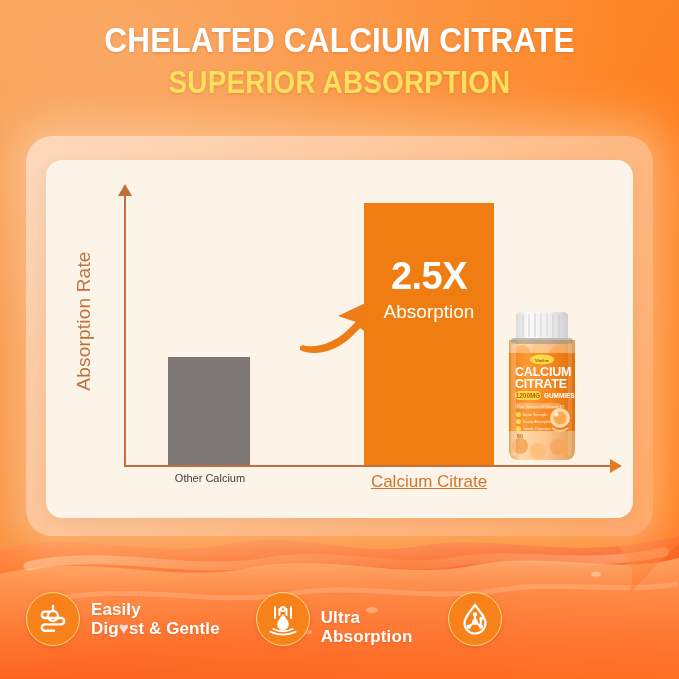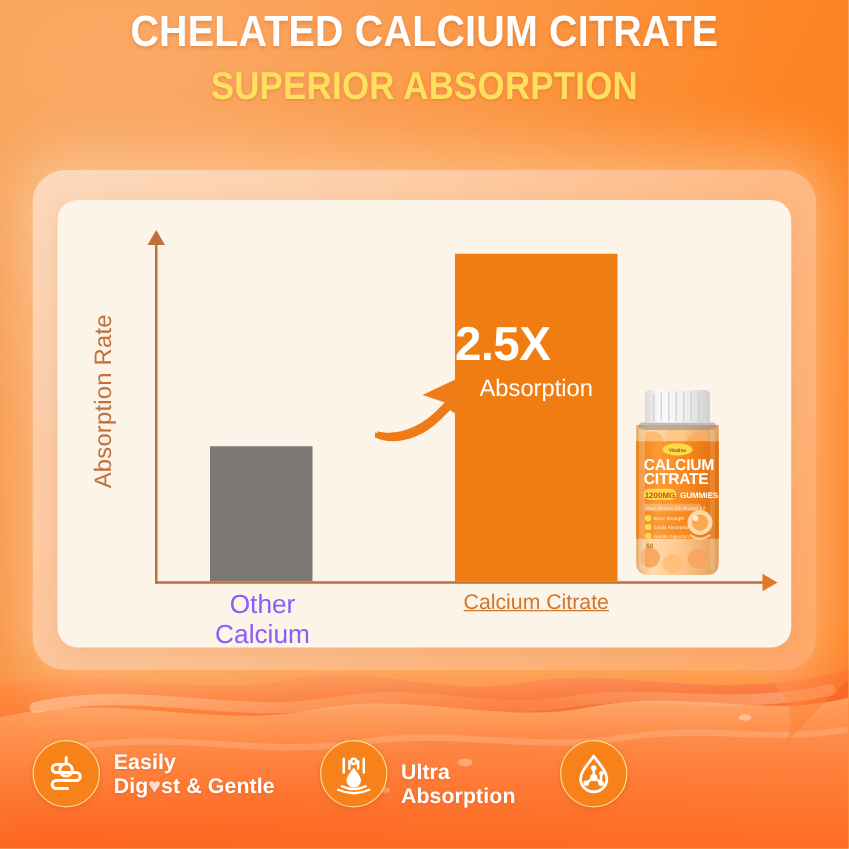--- a/index.html
+++ b/index.html
@@ -11,21 +11,21 @@
   }
 
   
   .bg-glow{
     position:absolute; inset:0;
     background:radial-gradient(ellipse 120% 70% at 18% 8%, rgba(255,200,150,.40), rgba(255,255,255,0) 62%);
     pointer-events:none;
   }
 
   
-  .header{ position:absolute; top:8px; left:0; width:679px; text-align:center; z-index:6; }
+  .header{ position:absolute; top:22px; left:0; width:679px; text-align:center; z-index:6; }
   .title{
     font-size:35px; font-weight:700; color:#ffffff; letter-spacing:.2px;
     line-height:1.05; transform:scaleX(.90); transform-origin:center;
     text-shadow:0 1px 3px rgba(170,70,10,.28);
     font-family:"Liberation Sans Narrow","Liberation Sans",sans-serif;
     white-space:nowrap;
   }
   .subtitle{
     margin-top:8px;
     font-size:31px; font-weight:700; color:#ffdf5e; letter-spacing:.2px;
@@ -80,32 +80,32 @@
   .bar-gray{
     position:absolute; left:122px; top:197px; width:82px; height:108px;
     background:#7d7876;
   }
   .bar-orange{
     position:absolute; left:318px; top:43px; width:130px; height:262px;
     background:#f07d12;
   }
   .bar-multiplier{
     position:absolute; left:318px; top:95px; width:130px;
-    text-align:left; color:#ffffff;
+    text-align:center; color:#ffffff;
     font-size:38px; font-weight:700; letter-spacing:-.5px;
   }
   .bar-sub{
     position:absolute; left:318px; top:141px; width:130px;
     text-align:center; color:#ffffff;
     font-size:19px; font-weight:400;
   }
 
   .tick-gray{
     position:absolute; left:118px; top:312px; width:92px; text-align:center;
-    font-size:21px; color:#8b5cf6;
+    font-size:11px; color:#404040;
   }
   .tick-orange{
     position:absolute; left:300px; top:312px; width:166px; text-align:center;
     font-size:17px; color:#d1762c;text-decoration:underline;
   }
 
   .growth-arrow{ position:absolute; left:252px; top:112px; width:90px; height:82px; }
 
   
   .bottle{ position:absolute; left:452px; top:150px; width:88px; height:156px; z-index:7; }

